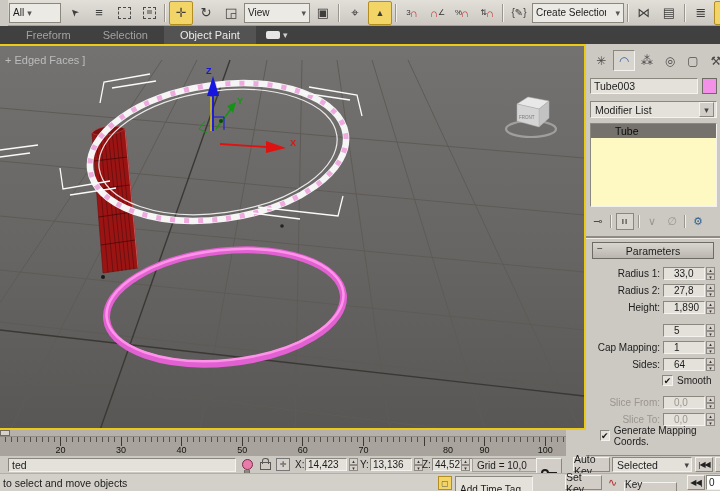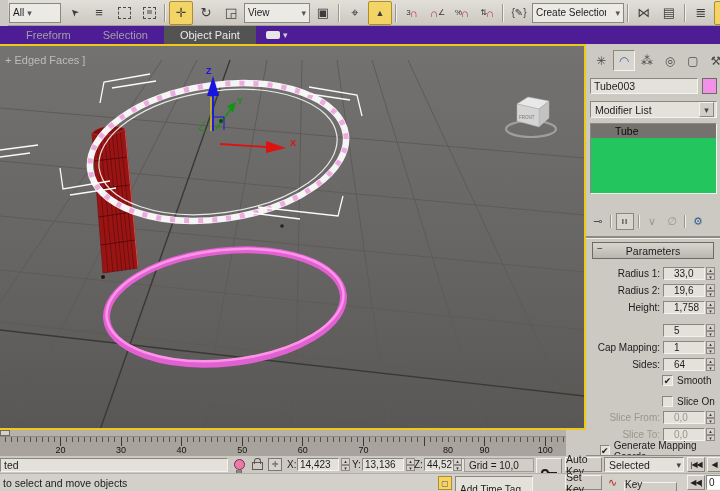--- a/index.html
+++ b/index.html
@@ -16,21 +16,21 @@
   .tsep{width:1px;height:18px;background:#9a968f;border-right:1px solid #f2efe9;margin:0 2px;flex:0 0 auto;}
   .tdrop{height:18px;border:1px solid #8a877f;background:#eceae4;display:flex;align-items:center;
          padding:0 3px;font-size:10px;gap:3px;flex:0 0 auto;}
   .tdrop .da{color:#555;font-size:9px;}
   .cursor-rot{display:inline-block;transform:rotate(-135deg);font-size:10px;}
   .dashbox{width:11px;height:10px;border:1px dashed #4a4a48;}
   .dashbox.inner::after{content:"";display:block;width:5px;height:4px;margin:2px auto;background:#8f8d89;}
   .magnet{color:#b33;font-weight:bold;font-size:11px;line-height:10px;}
   .magsup{font-size:8px;color:#333;margin-right:-1px;}
   
-  .tb2{position:absolute;left:0;top:26px;width:720px;height:18px;background:#4c1d95;
+  .tb2{position:absolute;left:0;top:26px;width:720px;height:18px;background:#404040;
        display:flex;align-items:stretch;padding-left:10px;box-sizing:border-box;}
   .rtab{display:flex;align-items:center;padding:0 16px;color:#a2a2a2;font-size:11px;cursor:default;}
   .rtab.active{background:#535353;color:#eaeaea;}
   .rmin{display:flex;align-items:center;gap:3px;margin-left:14px;color:#cfcfcf;font-size:9px;}
   .rmin .sq{background:#e6e6e6;color:#e6e6e6;font-size:8px;border-radius:2px;line-height:8px;padding:0 3px;height:8px;}
   
   .vp{position:absolute;left:0;top:44px;width:586px;height:386px;box-sizing:border-box;
       border-top:2px solid #ebcb15;border-right:2px solid #ebcb15;border-bottom:2px solid #ebcb15;
       background:linear-gradient(180deg,#747270 0%,#676563 55%,#585755 100%);}
   .vp svg{position:absolute;left:0;top:0;}
@@ -43,21 +43,21 @@
         border:1px solid transparent;}
   .ctab.active{border-color:#8a877f #f4f2ee #f4f2ee #8a877f;background:#d8d5cf;color:#2f5e9e;}
   .sunken{border:1px solid;border-color:#8a877f #f4f2ee #f4f2ee #8a877f;background:#e4e1da;}
   .raised{border:1px solid;border-color:#f4f2ee #8a877f #8a877f #f4f2ee;background:#d2cec7;}
   .namefield{position:absolute;left:4px;top:34px;width:108px;height:16px;font-size:10.5px;
              display:flex;align-items:center;padding:0 3px;box-sizing:border-box;}
   .swatch{position:absolute;left:116px;top:34px;width:15px;height:16px;background:#f291e7;border:1px solid #6e6a64;box-sizing:border-box;}
   .modlist{position:absolute;left:4px;top:57px;width:127px;height:17px;display:flex;align-items:center;
            justify-content:space-between;padding:0 2px 0 4px;font-size:10.5px;box-sizing:border-box;}
   .modlist .da{font-size:9px;color:#444;}
-  .stack{position:absolute;left:4px;top:79px;width:127px;height:71px;background:#22c55e;box-sizing:border-box;}
+  .stack{position:absolute;left:4px;top:79px;width:127px;height:84px;background:#fef9c3;box-sizing:border-box;}
   .stackrow{height:14px;background:#75726d;color:#0b0b0b;font-size:10.5px;display:flex;align-items:center;padding-left:24px;}
   .stacktools{position:absolute;left:4px;top:168px;width:127px;height:18px;display:flex;align-items:center;gap:4px;}
   .sticon{font-size:11px;color:#4c4b49;display:flex;align-items:center;justify-content:center;width:16px;height:15px;}
   .sticon.boxed{border:1px solid #8a877f;background:#d8d5cf;font-size:8px;font-weight:bold;letter-spacing:1px;}
   .sticon.dim{color:#9a968f;}
   .sticon.blue{color:#33628e;}
   .ssep{width:1px;height:13px;background:#9a968f;border-right:1px solid #f0ede7;}
   .phr{position:absolute;left:0;top:192px;width:134px;height:2px;background:#8f8b84;border-bottom:1px solid #f0ede7;}
   .params{position:absolute;left:2px;top:198px;width:130px;}
   .ptitle{margin:0 4px;height:15px;border:1px solid #6e6a64;background:linear-gradient(#d8d5cf,#bab6af);
@@ -78,21 +78,21 @@
   
   .trackstrip{position:absolute;left:0;top:430px;width:566px;height:6px;background:#b6b2ab;border-bottom:1px solid #8f8b84;}
   .slidernub{position:absolute;left:0;top:0;width:10px;height:6px;background:#d5d1ca;border:1px solid #6e6a64;box-sizing:border-box;}
   .ruler{position:absolute;left:0;top:437px;width:566px;height:19px;background:#a8a49d;
     background-image:
       repeating-linear-gradient(90deg,#3c3935 0 1px,transparent 1px 60.6px),
       repeating-linear-gradient(90deg,#55524c 0 1px,transparent 1px 6.06px);
     background-size:566px 9px,566px 5px;background-position:-0.6px 0,-0.7px 0;background-repeat:no-repeat;}
   .ruler-num{position:absolute;top:8px;transform:translateX(-50%);font-size:9px;color:#15140f;}
   
-  .sbar{position:absolute;left:0;top:456px;width:568px;height:17px;background:#ccc8c2;}
+  .sbar{position:absolute;left:8px;top:456px;width:568px;height:17px;background:#ccc8c2;}
   .pbar{position:absolute;left:0;top:473px;width:720px;height:18px;background:#d3cfc9;border-top:1px solid #b3afa8;}
   .abs{position:absolute;box-sizing:border-box;}
   .statfield{left:0;top:2px;width:228px;height:14px;font-size:10.5px;display:flex;align-items:center;padding:0 3px;}
   .bulb{left:234px;top:3px;width:10px;height:12px;}
   .bulb i{display:block;width:9px;height:9px;border-radius:50%;background:#e87ba8;border:1px solid #7c2b4e;}
   .bulb::after{content:"";display:block;width:4px;height:3px;margin:0 auto;background:#8c8880;border:1px solid #6e6a64;border-top:none;}
   .lockico{left:252px;top:6px;width:11px;height:8px;background:#cfcbc3;border:1px solid #5c5954;}
   .lockico::before{content:"";position:absolute;left:1px;top:-5px;width:5px;height:5px;border:1.5px solid #5c5954;border-bottom:none;border-radius:3px 3px 0 0;}
   .xyzico{left:268px;top:2px;width:14px;height:13px;border:1px solid #777;display:flex;align-items:center;justify-content:center;font-size:8px;color:#444;background:#d6d2cb;}
   .coordlab{top:3px;font-size:10px;color:#222;}
@@ -378,32 +378,32 @@
             </div>
             <div class="pspin">
               <span>▴</span>
               <span>▾</span>
             </div>
           </div>
 
           <div class="prow">
             <label>Radius 2:</label>
             <div class="pfield sunken">
-              <span>19,6</span>
+              <span>27,8</span>
             </div>
             <div class="pspin">
               <span>▴</span>
               <span>▾</span>
             </div>
           </div>
 
           <div class="prow">
             <label>Height:</label>
             <div class="pfield sunken">
-              <span>1,758</span>
+              <span>1,890</span>
             </div>
             <div class="pspin">
               <span>▴</span>
               <span>▾</span>
             </div>
           </div>
         </div>
       <div class="gap6"></div>
       <div>
 
@@ -437,24 +437,20 @@
               <span>▴</span>
               <span>▾</span>
             </div>
           </div>
         </div>
       <div class="crow right">
         <span class="cbox sunken">✔</span>
         <label>Smooth</label>
       </div>
       <div class="gap6"></div>
-      <div class="crow right">
-        <span class="cbox sunken"></span>
-        <label>Slice On</label>
-      </div>
       <div>
 
           <div class="prow disabled">
             <label>Slice From:</label>
             <div class="pfield sunken">
               <span>0,0</span>
             </div>
             <div class="pspin">
               <span>▴</span>
               <span>▾</span>

